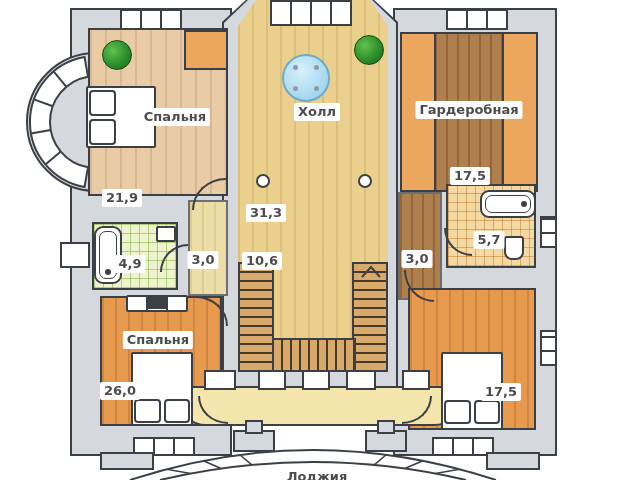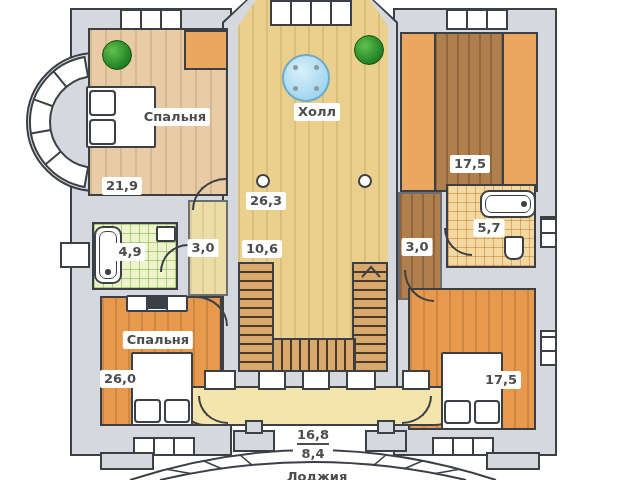--- a/index.html
+++ b/index.html
@@ -32,21 +32,21 @@
   .arc-tr{border:2px solid #3b4046;border-width:2px 2px 0 0;border-top-right-radius:100%;}
   .arc-bl{border:2px solid #3b4046;border-width:0 0 2px 2px;border-bottom-left-radius:100%;}
   .arc-br{border:2px solid #3b4046;border-width:0 2px 2px 0;border-bottom-right-radius:100%;}
   .plant{border-radius:50%;background:radial-gradient(circle at 35% 35%,#62c04d 0%,#2c8f2c 55%,#176317 100%);border:1px solid #114c11;}
   .tbl{border-radius:50%;background:radial-gradient(circle at 40% 35%,#d9f0fb,#a0d5ee 75%);border:2px solid #6cacca;box-sizing:border-box;}
   .dot{position:absolute;width:5px;height:5px;border-radius:50%;background:#8e9aa2;}
   .post{border-radius:50%;background:#fff;border:2px solid #3b4046;box-sizing:border-box;}
   .lbl{position:absolute;transform:translate(-50%,-50%);background:#fff;color:#4c4c4c;
        font-weight:bold;font-size:12px;line-height:1.25;padding:1px 4px;border-radius:2px;
        white-space:nowrap;text-align:right;}
-  .lbl-num{font-size:13px;}
+  .lbl-num{font-size:13px;margin-top:12px;}
   .frac{position:absolute;transform:translate(-50%,0);background:#fff;color:#4c4c4c;font-weight:bold;
         font-size:13px;text-align:center;padding:0 4px;border-radius:2px;}
   .frac .bar{border-top:2px solid #4c4c4c;margin:1px 0;}
   .clip-tower{clip-path:polygon(0 100%,0 24px,26px 0,150px 0,176px 24px,176px 100%);}
   .clip-tower-in{clip-path:polygon(0 100%,0 23px,24px 0,148px 0,172px 23px,172px 100%);}
   .clip-hall{clip-path:polygon(0 100%,0 26px,18px 0,132px 0,150px 26px,150px 100%);}
 </style>
 </head>
 <body>
 
@@ -167,35 +167,31 @@
     <line x1="139.8" y1="14.8" x2="151.8" y2="24.9" stroke="#3b4046" stroke-width="1.5"></line>
     <line x1="359.4" y1="29.2" x2="335.4" y2="33.5" stroke="#3b4046" stroke-width="1.5"></line>
     <line x1="322.8" y1="20.8" x2="304.8" y2="28.5" stroke="#3b4046" stroke-width="1.5"></line>
     <line x1="286.2" y1="14.8" x2="274.2" y2="24.9" stroke="#3b4046" stroke-width="1.5"></line>
   </svg>
 
   <div class="lbl" style="left:175px;top:117px;font-size:13px;">Спальня</div>
   <div class="lbl lbl-num" style="left:122px;top:186px;">21,9</div>
 
   <div class="lbl" style="left:317px;top:112px;font-size:13px;">Холл</div>
-  <div class="lbl lbl-num" style="left:266px;top:201px;">26,3</div>
+  <div class="lbl lbl-num" style="left:266px;top:201px;">31,3</div>
 
+  <div class="lbl" style="left:469px;top:110px;font-size:13px;">Гардеробная</div>
   <div class="lbl lbl-num" style="left:470px;top:164px;">17,5</div>
 
   <div class="lbl lbl-num" style="left:130px;top:252px;">4,9</div>
   <div class="lbl lbl-num" style="left:203px;top:248px;">3,0</div>
   <div class="lbl lbl-num" style="left:262px;top:249px;">10,6</div>
   <div class="lbl lbl-num" style="left:417px;top:247px;">3,0</div>
   <div class="lbl lbl-num" style="left:489px;top:228px;">5,7</div>
 
   <div class="lbl" style="left:158px;top:340px;font-size:13px;">Спальня</div>
   <div class="lbl lbl-num" style="left:120px;top:379px;">26,0</div>
 
   <div class="lbl lbl-num" style="left:501px;top:380px;">17,5</div>
 
-  <div class="frac" style="left:313px;top:427px;">
-    <div>16,8</div>
-    <div class="bar"></div>
-    <div>8,4</div>
-  </div>
   <div class="lbl" style="left:317px;top:477px;font-size:13px;">Лоджия</div>
 
 </div>
 
 </body></html>

